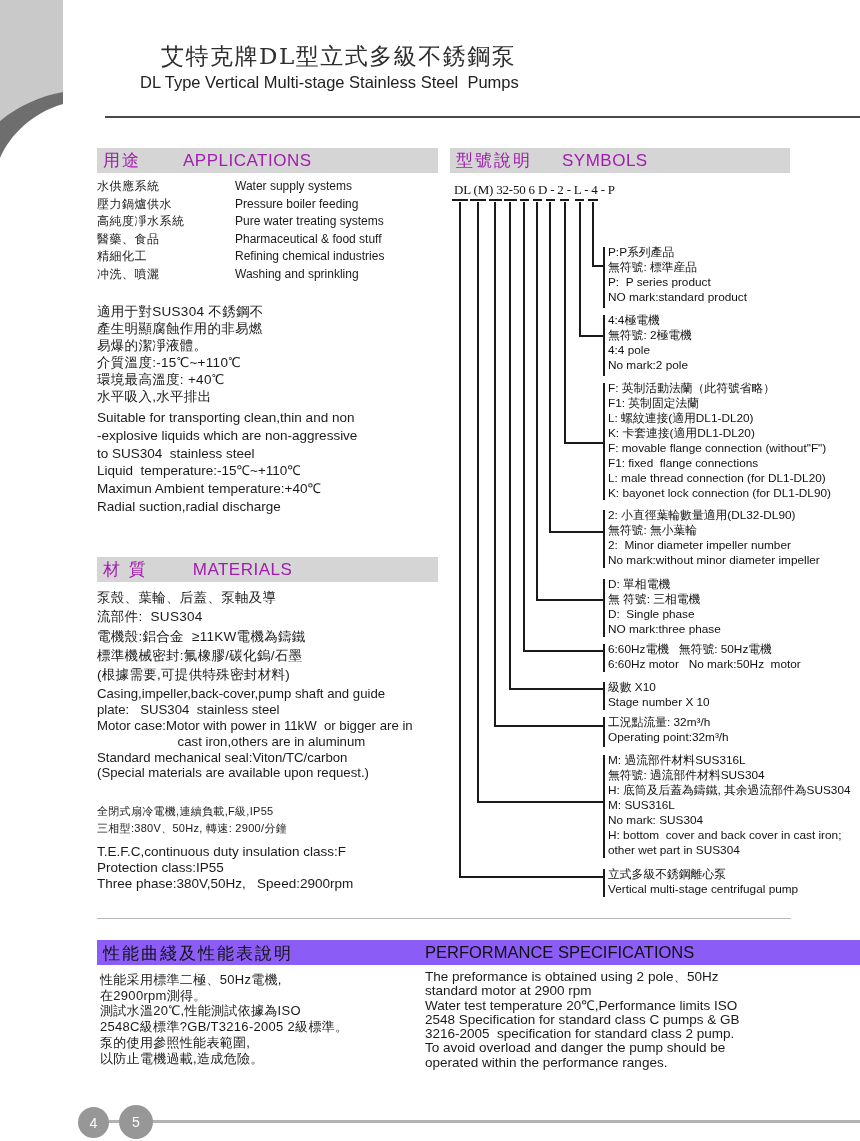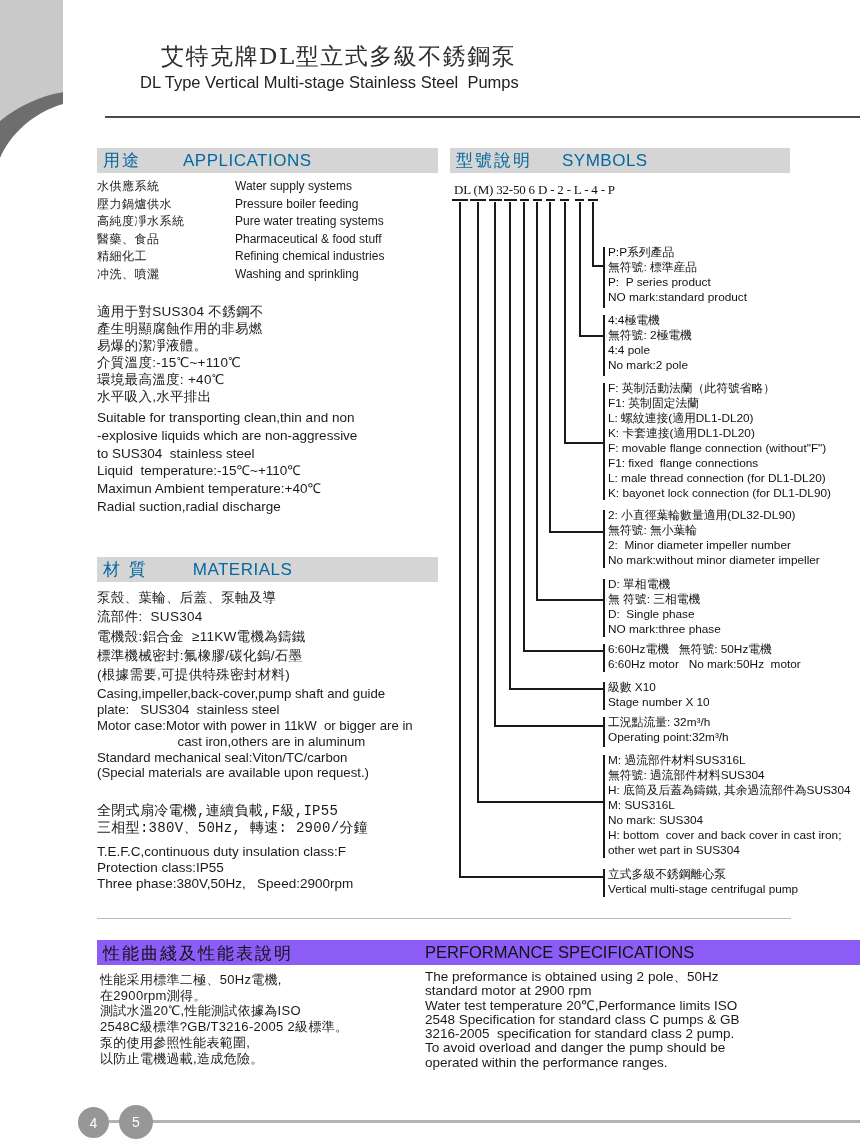--- a/index.html
+++ b/index.html
@@ -10,38 +10,38 @@
   
   .title-cn{position:absolute;left:150px;top:41px;font-family:"DejaVu Serif",serif;
             font-size:23px;letter-spacing:1.5px;color:#2e2e2e;margin-left:11px;}
   .title-en{position:absolute;left:140px;top:73px;font-size:16.5px;color:#222;white-space:pre;}
   .title-rule{position:absolute;left:105px;top:116px;width:755px;height:2px;background:#4a4a4a;}
   
   .col-left{position:absolute;left:97px;top:148px;width:341px;}
   .col-right{position:absolute;left:450px;top:148px;width:360px;height:780px;}
   .sec{position:absolute;left:0;width:341px;}
   .hdr-bar{background:#d5d5d5;height:25px;display:flex;align-items:center;
-           padding-left:6px;font-size:17px;color:#0369a1;white-space:pre;}
+           padding-left:6px;font-size:17px;color:#a21caf;white-space:pre;}
   .hdr-cn{letter-spacing:2px;}
   .hdr-en{margin-left:30px;letter-spacing:.5px;}
   .g42{margin-left:42px;} .g45{margin-left:45px;}
   .tl{white-space:pre;}
   .app-rows{margin-top:5px;}
   .app-row{display:flex;font-size:12px;line-height:17.5px;}
   .app-cn{width:138px;letter-spacing:.5px;}
   .wc-cn .tl{font-size:13.5px;line-height:17px;letter-spacing:.3px;}
   .wc-cn{margin-top:5px;}
   .wc-en{margin-top:4px;}
   .wc-en .tl{font-size:13.5px;line-height:17.8px;}
   .mat-cn{margin-top:6px;}
   .mat-cn .tl{font-size:13.5px;line-height:19.3px;letter-spacing:.3px;}
   .mat-en{margin-top:2px;}
   .mat-en .tl{font-size:13.2px;line-height:15.8px;}
   .mot-cn{margin-top:5px;}
-  .mot-cn .tl{font-size:14px;line-height:17px;letter-spacing:.3px;font-family:Liberation Mono, monospace;}
+  .mot-cn .tl{font-size:11px;line-height:17px;letter-spacing:.3px;}
   .mot-en{margin-top:7px;}
   .mot-en .tl{font-size:13.5px;line-height:16px;}
   
   .model-code{position:absolute;left:4px;top:34px;font-family:"Liberation Serif",serif;
               font-size:13px;letter-spacing:-.2px;white-space:pre;color:#111;}
   .sym-svg{position:absolute;left:0;top:0;}
   .sym-block{position:absolute;left:158px;font-size:11.8px;color:#111;}
   .sym-block .tl{line-height:15px;}
   
   .perf{position:absolute;left:97px;top:918px;width:694px;}

